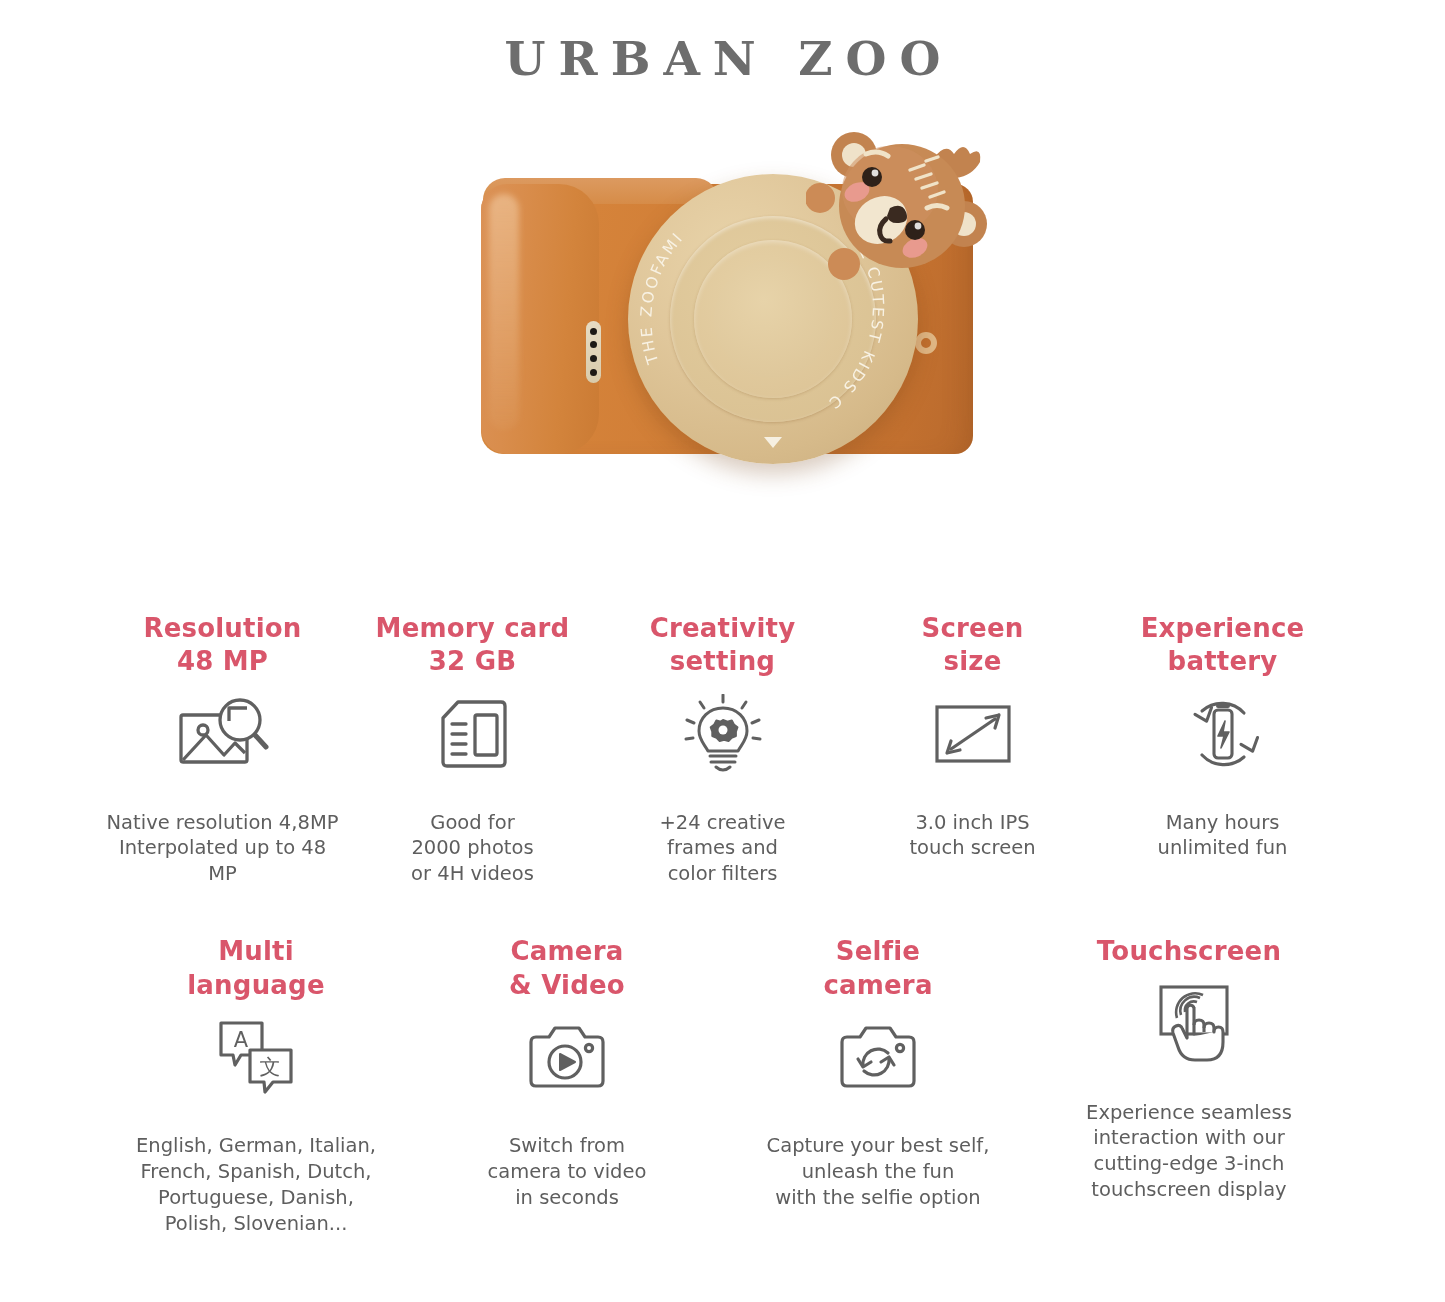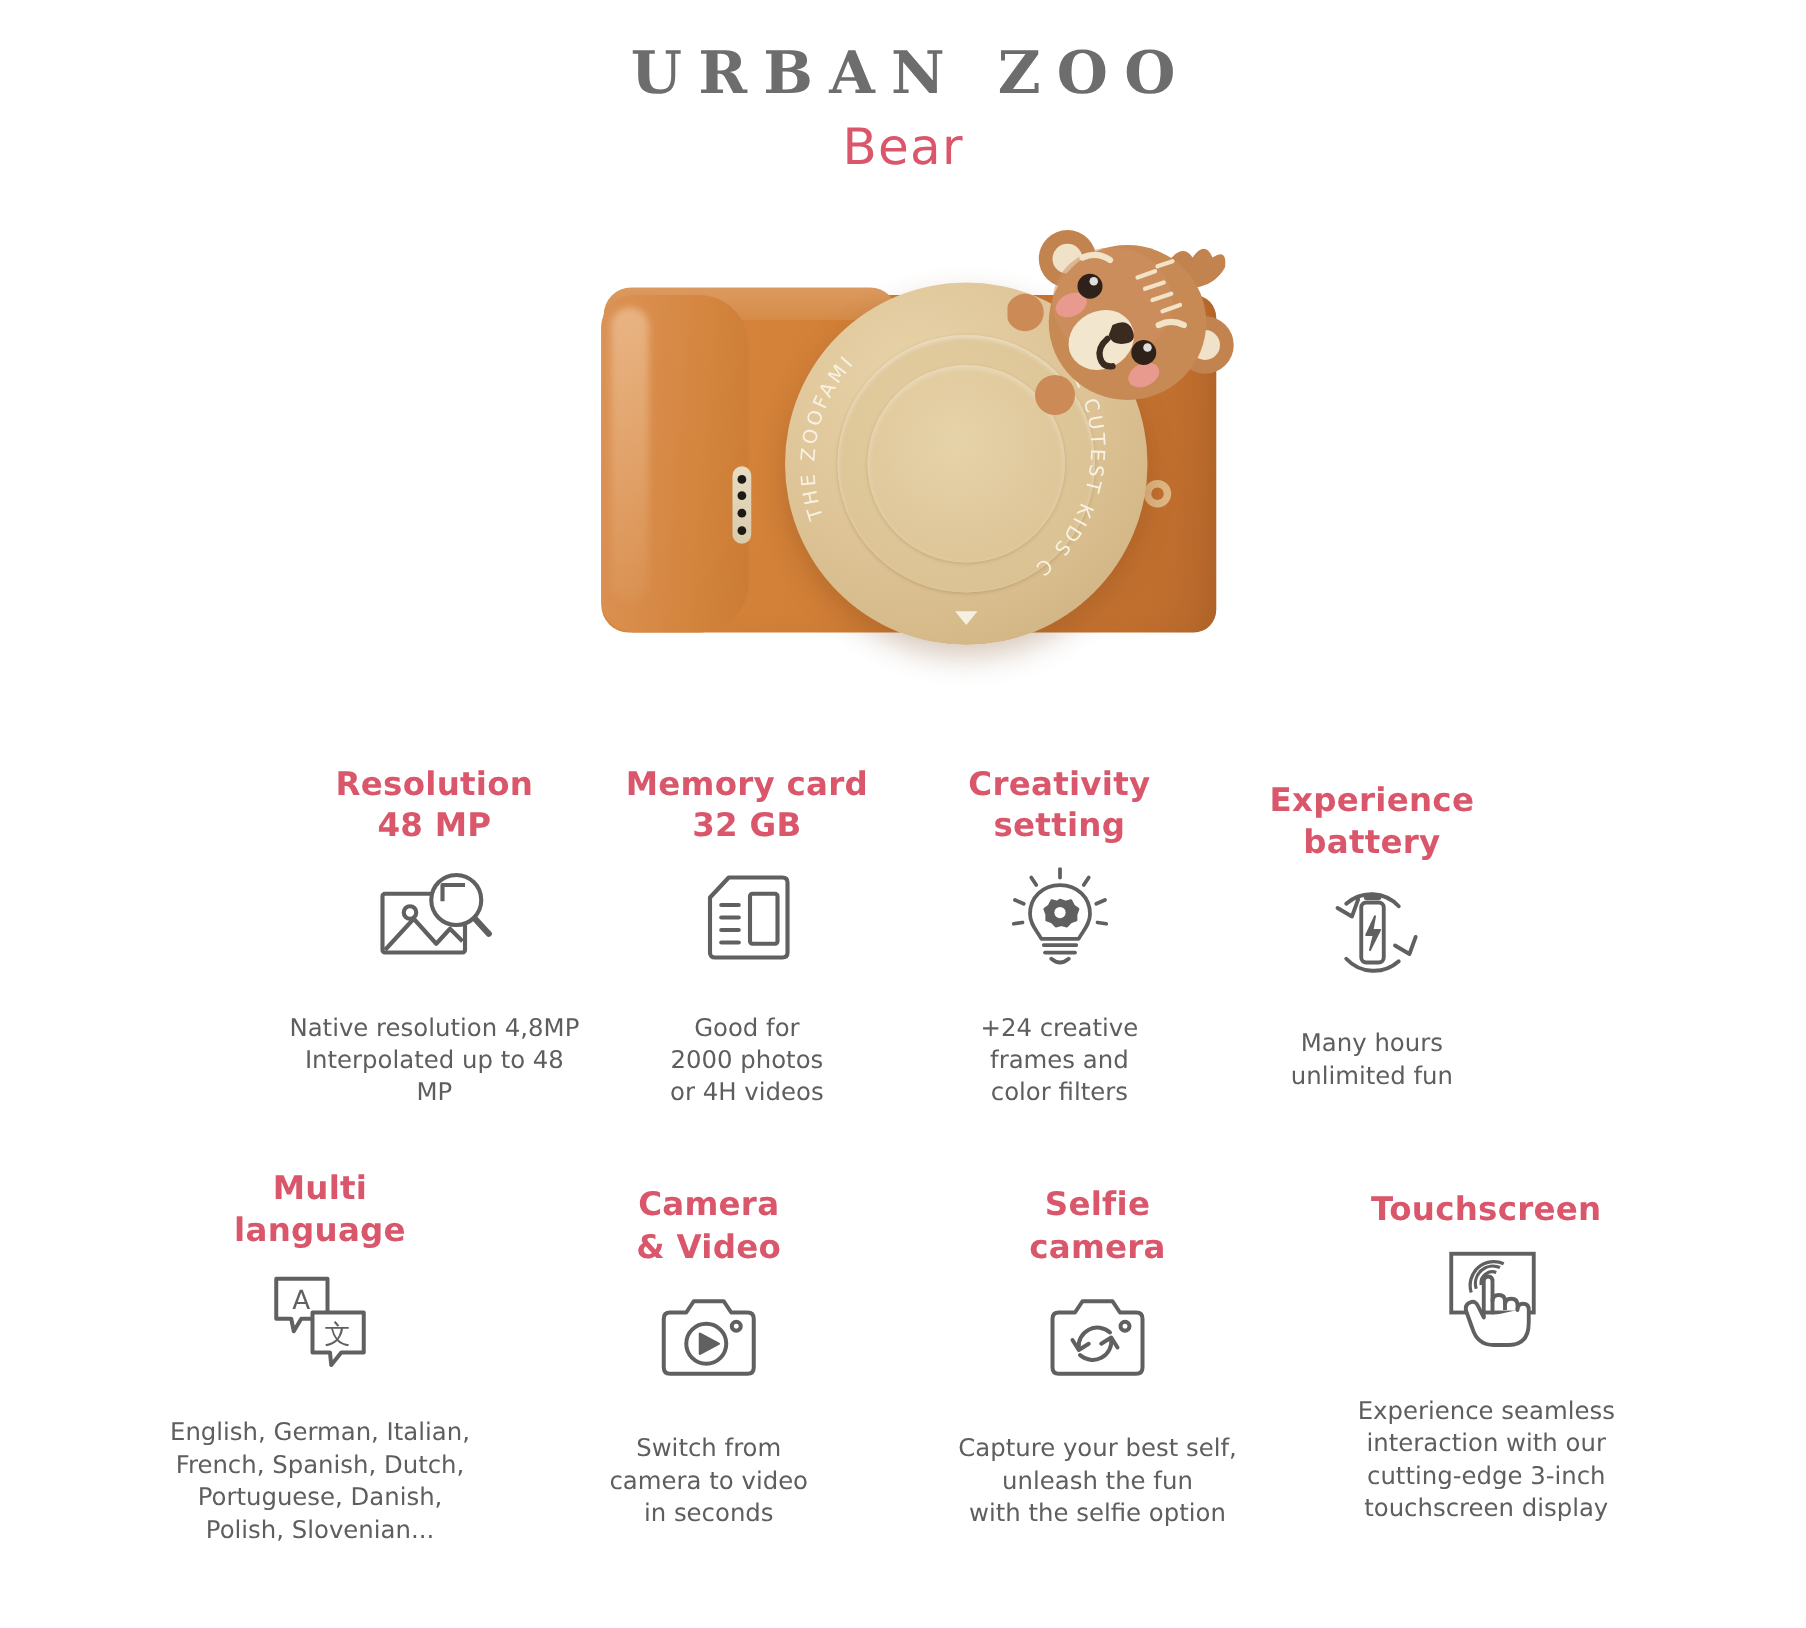--- a/index.html
+++ b/index.html
@@ -134,21 +134,21 @@
 
   
   .bear { position:absolute; left:333px; top:-16px; width:190px; height:175px; }
 
   
   .features { position:absolute; top:612px; left:0; width:1445px; }
   .row { display:flex; justify-content:center; }
   .row1 .cell { width:250px; }
   .row2 { margin-top:48px;gap:41px; }
   .row2 .cell { width:270px; }
-  .cell { display:flex; flex-direction:column; align-items:center; padding:0 6px;justify-content:center; }
+  .cell { display:flex; flex-direction:column; align-items:center; padding:0 6px; }
   .f-title {
     color:#d9566b;
     font-weight:bold;
     font-size:26px;
     line-height:1.28;
     text-align:center;
     letter-spacing:.2px;
     white-space:pre-line;
   }
   .f-icon { margin-top:16px; height:78px; display:flex; align-items:center; justify-content:center; }
@@ -160,21 +160,20 @@
     color:#5e5e5e;
     white-space:pre-line;
   }
   svg { display:block; }
 </style>
 </head>
 <body>
 
 <div class="header">
   <div class="brand">URBAN ZOO</div>
-  <div class="model">Bear</div>
 </div>
 
 <div class="hero">
   <div class="camera-stage">
 
     <div class="cam-body"></div>
     <div class="cam-top-lip"></div>
     <div class="cam-grip"></div>
     <div class="cam-grip-hl"></div>
 
@@ -304,20 +303,34 @@
           </g>
           <path d="M39 26 l4.5 1.6 4.3 -1.2 2.1 4.1 3.6 2.7 -1.6 4.4 0 4.5 -4.3 1.6 -3.1 3.3 -4.4 -1.1 -4.4 1.1 -3.1 -3.3 -4.3 -1.6 0 -4.5 -1.6 -4.4 3.6 -2.7 2.1 -4.1 4.3 1.2 z" fill="#606060" stroke-width="2" stroke-linejoin="round"></path>
           <circle cx="39" cy="36" r="4.5" fill="#fff" stroke="none"></circle>
         </svg>
       </div>
       <div class="f-desc">+24 creative
 frames and
 color filters</div>
     </div>
 
+    <div class="cell">
+      <div class="f-title">Screen
+size</div>
+      <div class="f-icon">
+        <svg width="80" height="62" viewBox="0 0 80 62" fill="none" stroke="#606060" stroke-width="3.2">
+          <rect x="4" y="4" width="72" height="54"></rect>
+          <line x1="18" y1="46" x2="62" y2="16" stroke-linecap="round"></line>
+          <path d="M14 50 L18 38 M14 50 L27 47" stroke-linecap="round" stroke-linejoin="round"></path>
+          <path d="M66 12 L62 25 M66 12 L53 15" stroke-linecap="round" stroke-linejoin="round"></path>
+        </svg>
+      </div>
+      <div class="f-desc">3.0 inch IPS
+touch screen</div>
+    </div>
 
     <div class="cell">
       <div class="f-title">Experience
 battery</div>
       <div class="f-icon">
         <svg width="82" height="78" viewBox="0 0 82 78" fill="none" stroke="#606060" stroke-width="3.1">
           <path d="M20 16 A30 30 0 0 1 62 18" stroke-linecap="round"></path>
           <path d="M20 60 A30 30 0 0 0 62 62" stroke-linecap="round"></path>
           <path d="M15 28 L19 14 L31 20" stroke-linecap="round" stroke-linejoin="round" transform="rotate(184 22 20)"></path>
           <path d="M61 58 L65 44 L77 50" stroke-linecap="round" stroke-linejoin="round" transform="rotate(184 68 50)"></path>

